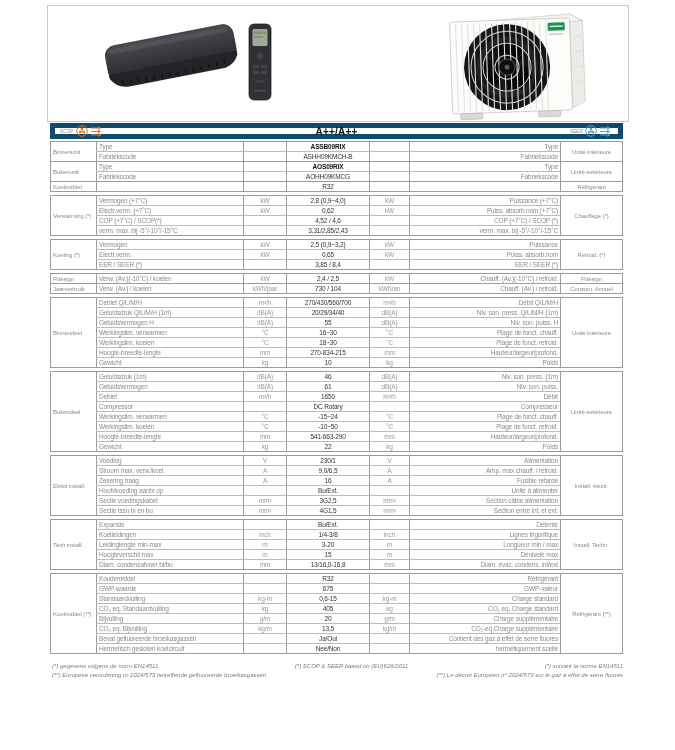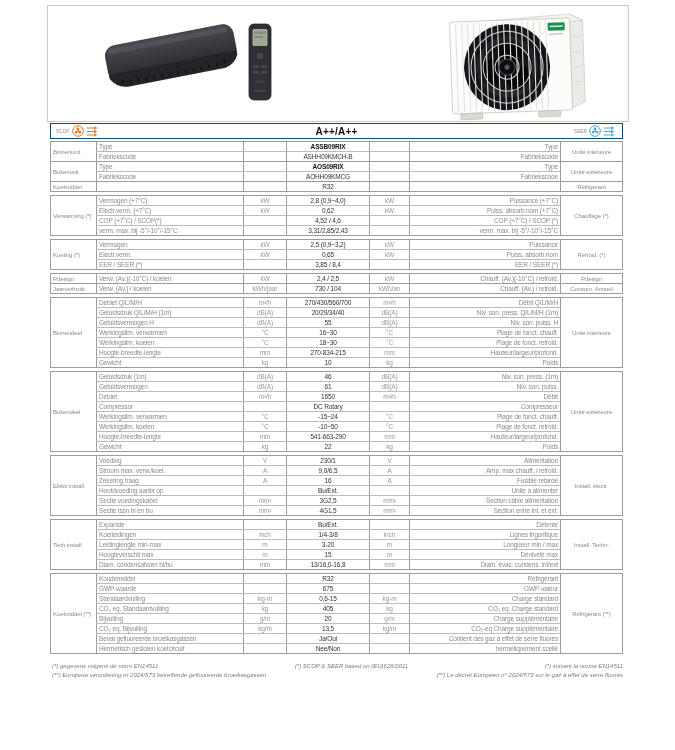--- a/index.html
+++ b/index.html
@@ -1,20 +1,20 @@
 <!DOCTYPE html>
 <html><head>
 <meta charset="utf-8">
 <style>
   html,body{margin:0;padding:0;background:#fff;}
   body{width:675px;height:750px;position:relative;font-family:"Liberation Sans",sans-serif;overflow:hidden;}
 
   .photo-box{position:absolute;left:47px;top:5px;width:580px;height:115px;border:1px solid #c9c9c9;background:#fff;}
 
-  .energy-bar{position:absolute;left:50px;top:123px;width:573px;height:16px;border:1px solid #0c4a6e;
+  .energy-bar{position:absolute;left:50px;top:123px;width:573px;height:16px;border:5px solid #0c4a6e;
     box-sizing:border-box;display:flex;align-items:center;justify-content:space-between;padding:0 5px;background:#fff;}
   .energy-center{position:absolute;left:0;right:0;text-align:center;font-size:10px;font-weight:bold;color:#111;letter-spacing:0.2px;}
   .mini-logo{display:flex;align-items:center;gap:2px;z-index:2;}
   .mini-logo .txt{font-size:4.5px;color:#8a8a8a;letter-spacing:0.2px;}
 
   #spec-table{position:absolute;left:50px;top:141px;width:573px;}
   .block{border:1px solid #9c9c9c;margin-bottom:3px;background:#fff;box-sizing:border-box;}
   .group{display:flex;align-items:stretch;}
   .group + .group{border-top:1px solid #9c9c9c;}
   .gcol{box-sizing:border-box;display:flex;align-items:center;font-size:6px;color:#8c8c8c;

